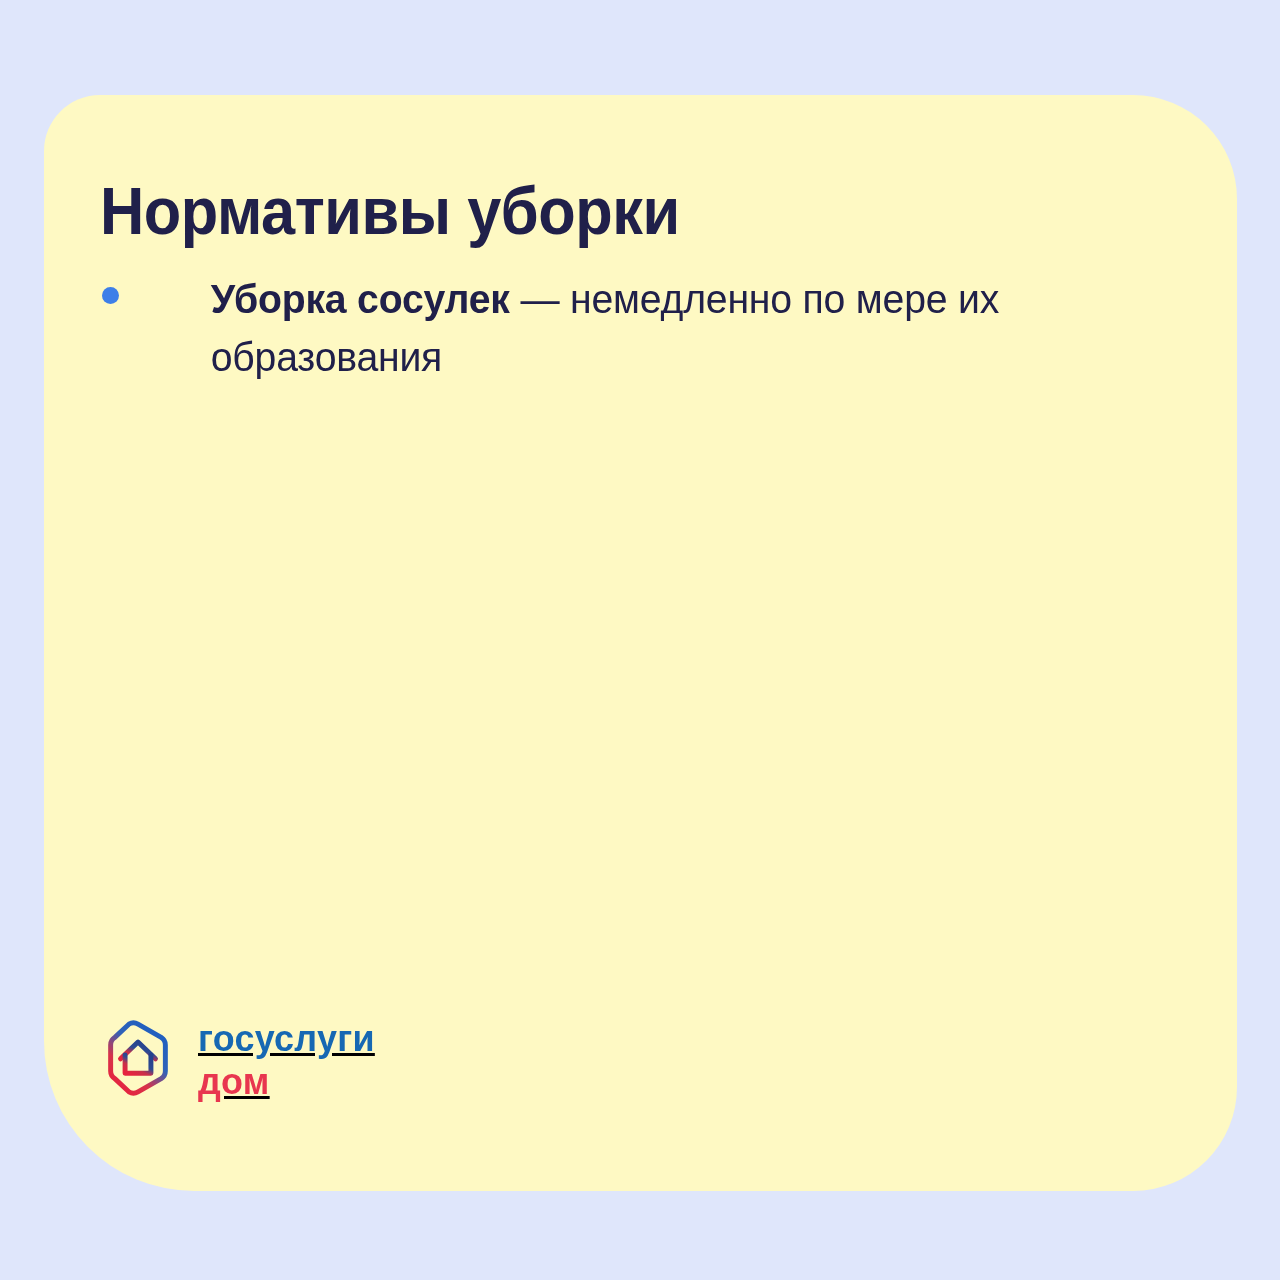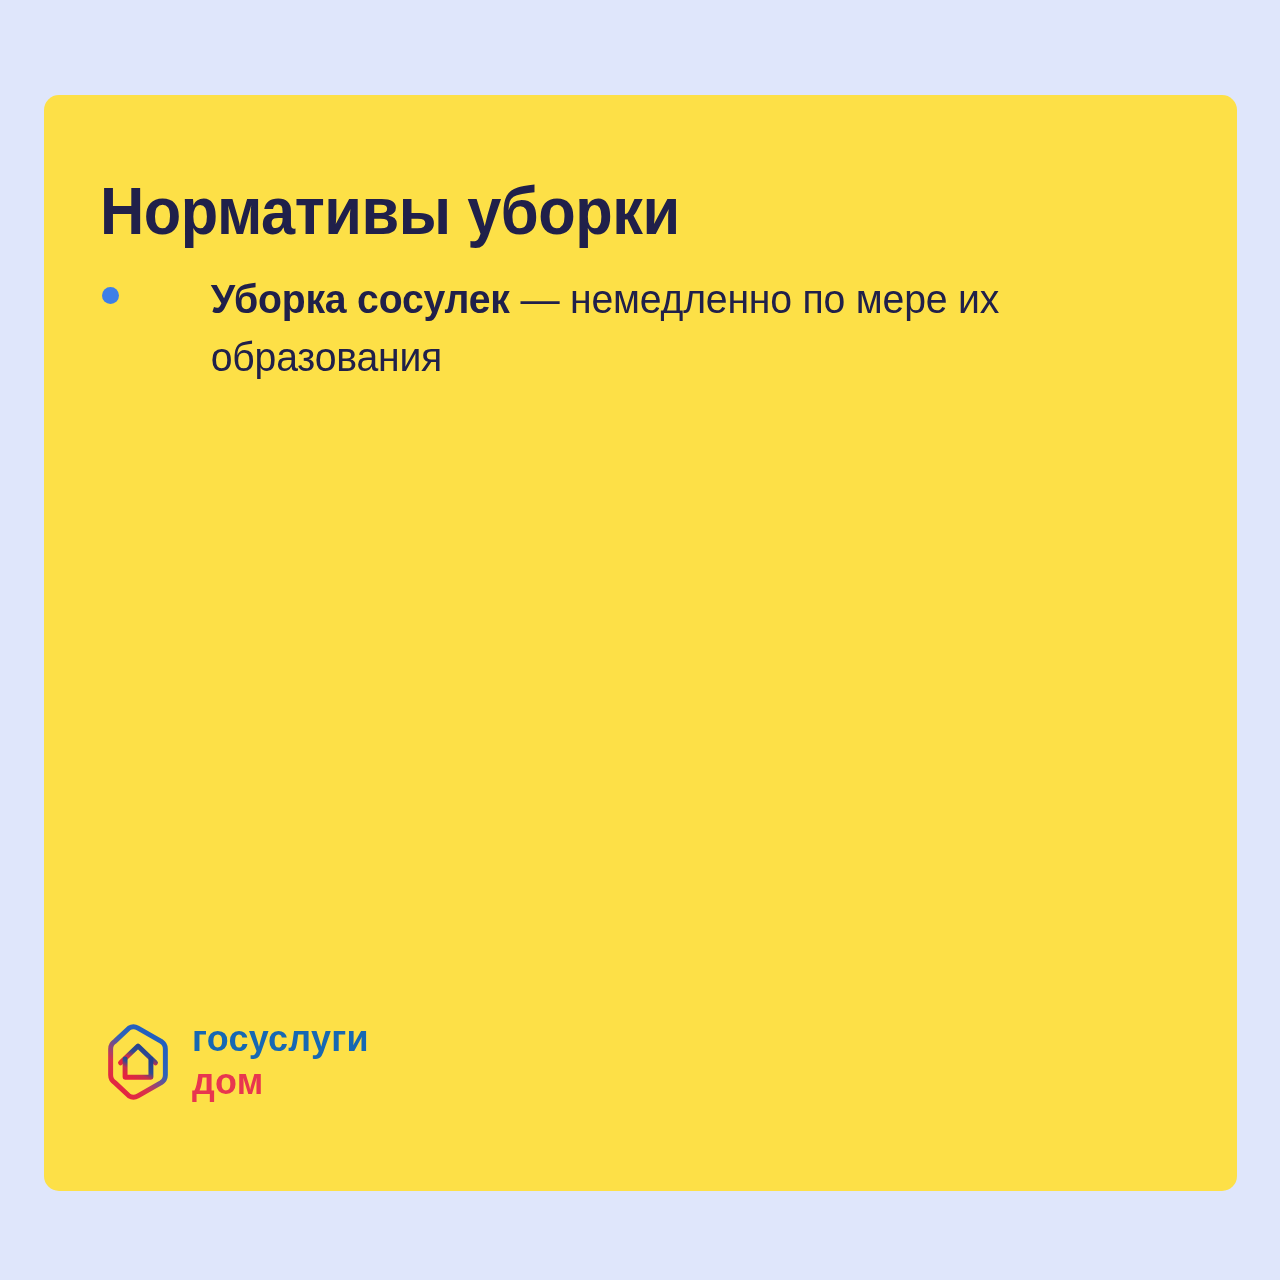--- a/index.html
+++ b/index.html
@@ -22,27 +22,26 @@
     background: #dfe6fb;
   }
 
   
   #card {
     position: absolute;
     left: 44px;
     top: 95px;
     width: 1193px;
     height: 1096px;
-    background: #fde047;
+    background: #fef9c3;
     border-top-left-radius: 56px;
     border-top-right-radius: 104px;
     border-bottom-right-radius: 104px;
     border-bottom-left-radius: 150px;
     box-sizing: border-box;
-    border-radius: 15px;
   }
 
   
   #title {
     position: absolute;
     left: 56px;
     top: 37px;
     font-size: 67px;
     line-height: 1.0;
     font-weight: 700;
@@ -98,22 +97,23 @@
   .bullet-text .dash {
     font-weight: 400;
   }
 
   
   #logo {
     position: absolute;
     left: 56px;
     top: 925px;
     display: flex;
-    align-items: flex-end;
-    gap: 16px;
+    align-items: flex-start;
+    gap: 22px;
+    text-decoration: underline;
   }
 
   #logo-mark {
     width: 76px;
     height: 76px;
     flex: 0 0 auto;
   }
 
   #logo-words {
     display: flex;

